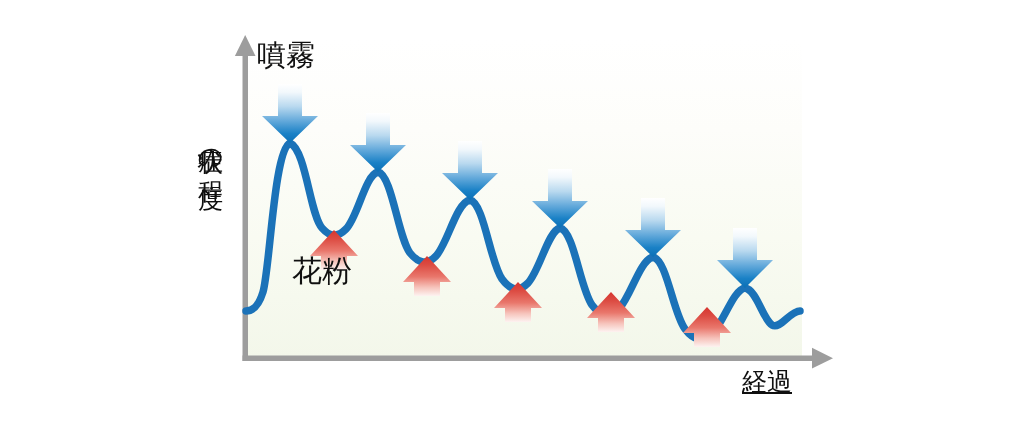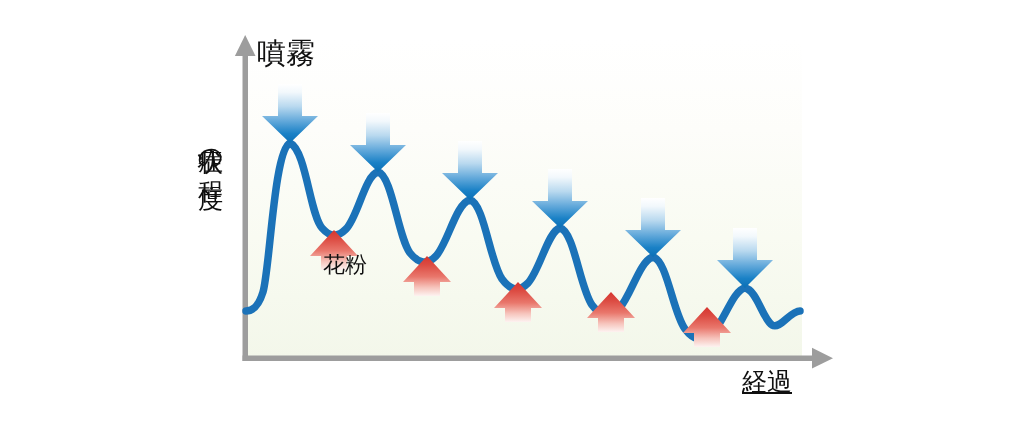--- a/index.html
+++ b/index.html
@@ -49,30 +49,30 @@
     top: 368px;
     font-size: 25px;
     text-decoration: underline;
   }
   .annot-label {
     position: absolute;
     color: #101010;
     font-size: 29px;
     line-height: 1;
     white-space: pre;
-    font-family: Liberation Mono, monospace;
+    font-family: Liberation Serif, serif;
   }
   #spray-label {
     left: 257px;
     top: 41px;
   }
   #pollen-label {
-    left: 323px;
+    left: 292px;
     top: 256px;
-    font-size: 22px;
+    font-size: 30px;
   }
 </style>
 </head>
 <body>
 
 <div id="stage">
 
   <svg id="figure-svg" viewBox="0 0 1020 431">
     <defs>
       <linearGradient id="plotBgGrad" x1="0" y1="0" x2="0" y2="1">

